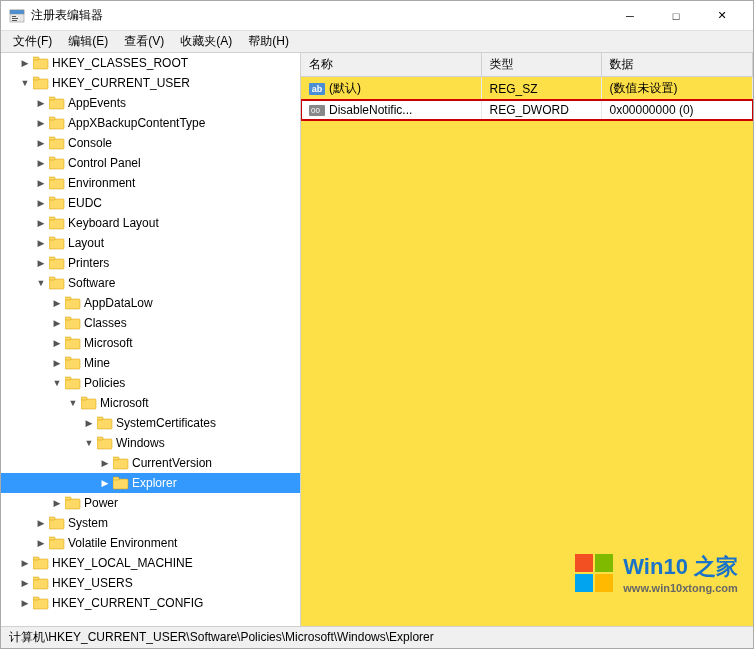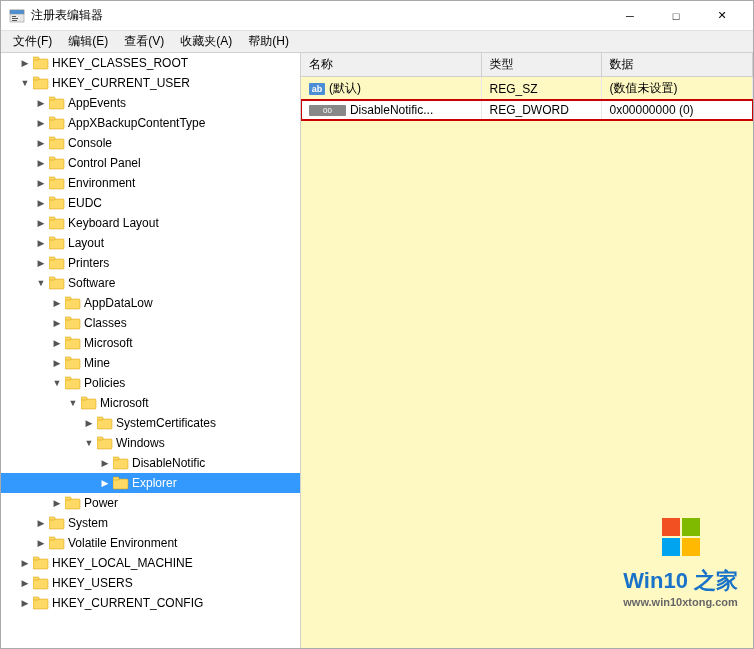--- a/index.html
+++ b/index.html
@@ -122,21 +122,21 @@
     .tree-label {
       font-size: 12px;
       color: inherit;
     }
 
     
     .right-pane {
       flex: 1;
       display: flex;
       flex-direction: column;
-      background: #fef9c3;
+      background: #fde047;
       overflow: hidden;
     }
     .registry-table {
       flex: 1;
       overflow-y: auto;
       overflow-x: auto;
     }
     table {
       width: 100%;
       border-collapse: collapse;
@@ -511,21 +511,21 @@
           <div class="tree-indent"></div>
           <div class="tree-indent"></div>
           <div class="tree-indent"></div>
         <div class="tree-expander">▶</div>
         <div class="folder-icon">
           <svg viewBox="0 0 16 14">
               <rect x="0" y="3" width="15" height="10" rx="1" fill="#ffd966" stroke="#cc9900" stroke-width="0.5"></rect>
               <rect x="0" y="1" width="6" height="3" rx="1" fill="#ffd966" stroke="#cc9900" stroke-width="0.5"></rect>
             </svg>
         </div>
-        <span class="tree-label">DisableNotific</span>
+        <span class="tree-label">CurrentVersion</span>
       </div>
 
       <div class="tree-item selected-blue">
         <div class="tree-indent"></div>
           <div class="tree-indent"></div>
           <div class="tree-indent"></div>
           <div class="tree-indent"></div>
           <div class="tree-indent"></div>
           <div class="tree-indent"></div>
         <div class="tree-expander" style="color:#fff;">▶</div>
@@ -633,40 +633,43 @@
                   <span style="display:inline-block;background:#4a8fd6;color:#fff;font-size:9px;font-weight:bold;padding:1px 2px;border-radius:1px;min-width:16px;text-align:center;">ab</span>
                   <span>(默认)</span>
                 </div>
               </td>
               <td>REG_SZ</td>
               <td>(数值未设置)</td>
             </tr>
             <tr class="selected-row">
               <td>
                 <div class="name-cell">
-                  <span style="display:inline-block;background:#888;color:#fff;font-size:8px;padding:1px 14px;border-radius:1px;min-width:16px;">00</span>
+                  <span style="display:inline-block;background:#888;color:#fff;font-size:8px;padding:1px 2px;border-radius:1px;min-width:16px;">00</span>
                   <span>DisableNotific...</span>
                 </div>
               </td>
               <td>REG_DWORD</td>
               <td>0x00000000 (0)</td>
             </tr>
           </tbody>
         </table>
       </div>
 
-      <div class="watermark" style="position:absolute;bottom:40px;right:15px;display:flex;align-items:center;gap:10px;flex-direction:column;">
+      <div class="watermark" style="position:absolute;bottom:32px;right:15px;display:flex;align-items:center;gap:10px;">
 
         <div style="display:grid;grid-template-columns:1fr 1fr;gap:2px;width:38px;height:38px;">
           <div style="background:#f25022;"></div>
           <div style="background:#7fba00;"></div>
           <div style="background:#00a4ef;"></div>
           <div style="background:#ffb900;"></div>
         </div>
         <div>
           <div style="font-size:22px;font-weight:bold;color:#1a73c8;white-space:nowrap;">Win10 之家</div>
           <div style="font-size:11px;color:#666;font-weight:bold;">www.win10xtong.com</div>
         </div>
       </div>
     </div>
   </div>
 
+  <div class="status-bar">
+    <span>计算机\HKEY_CURRENT_USER\Software\Policies\Microsoft\Windows\Explorer</span>
+  </div>
 </div>
 
 </body></html>

